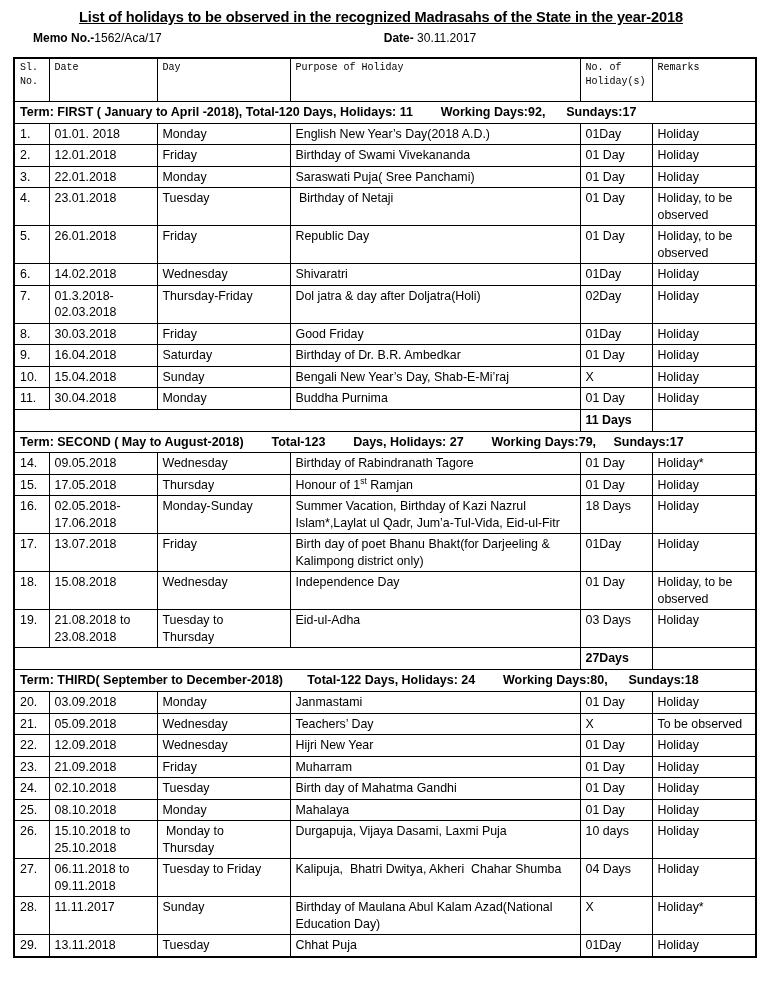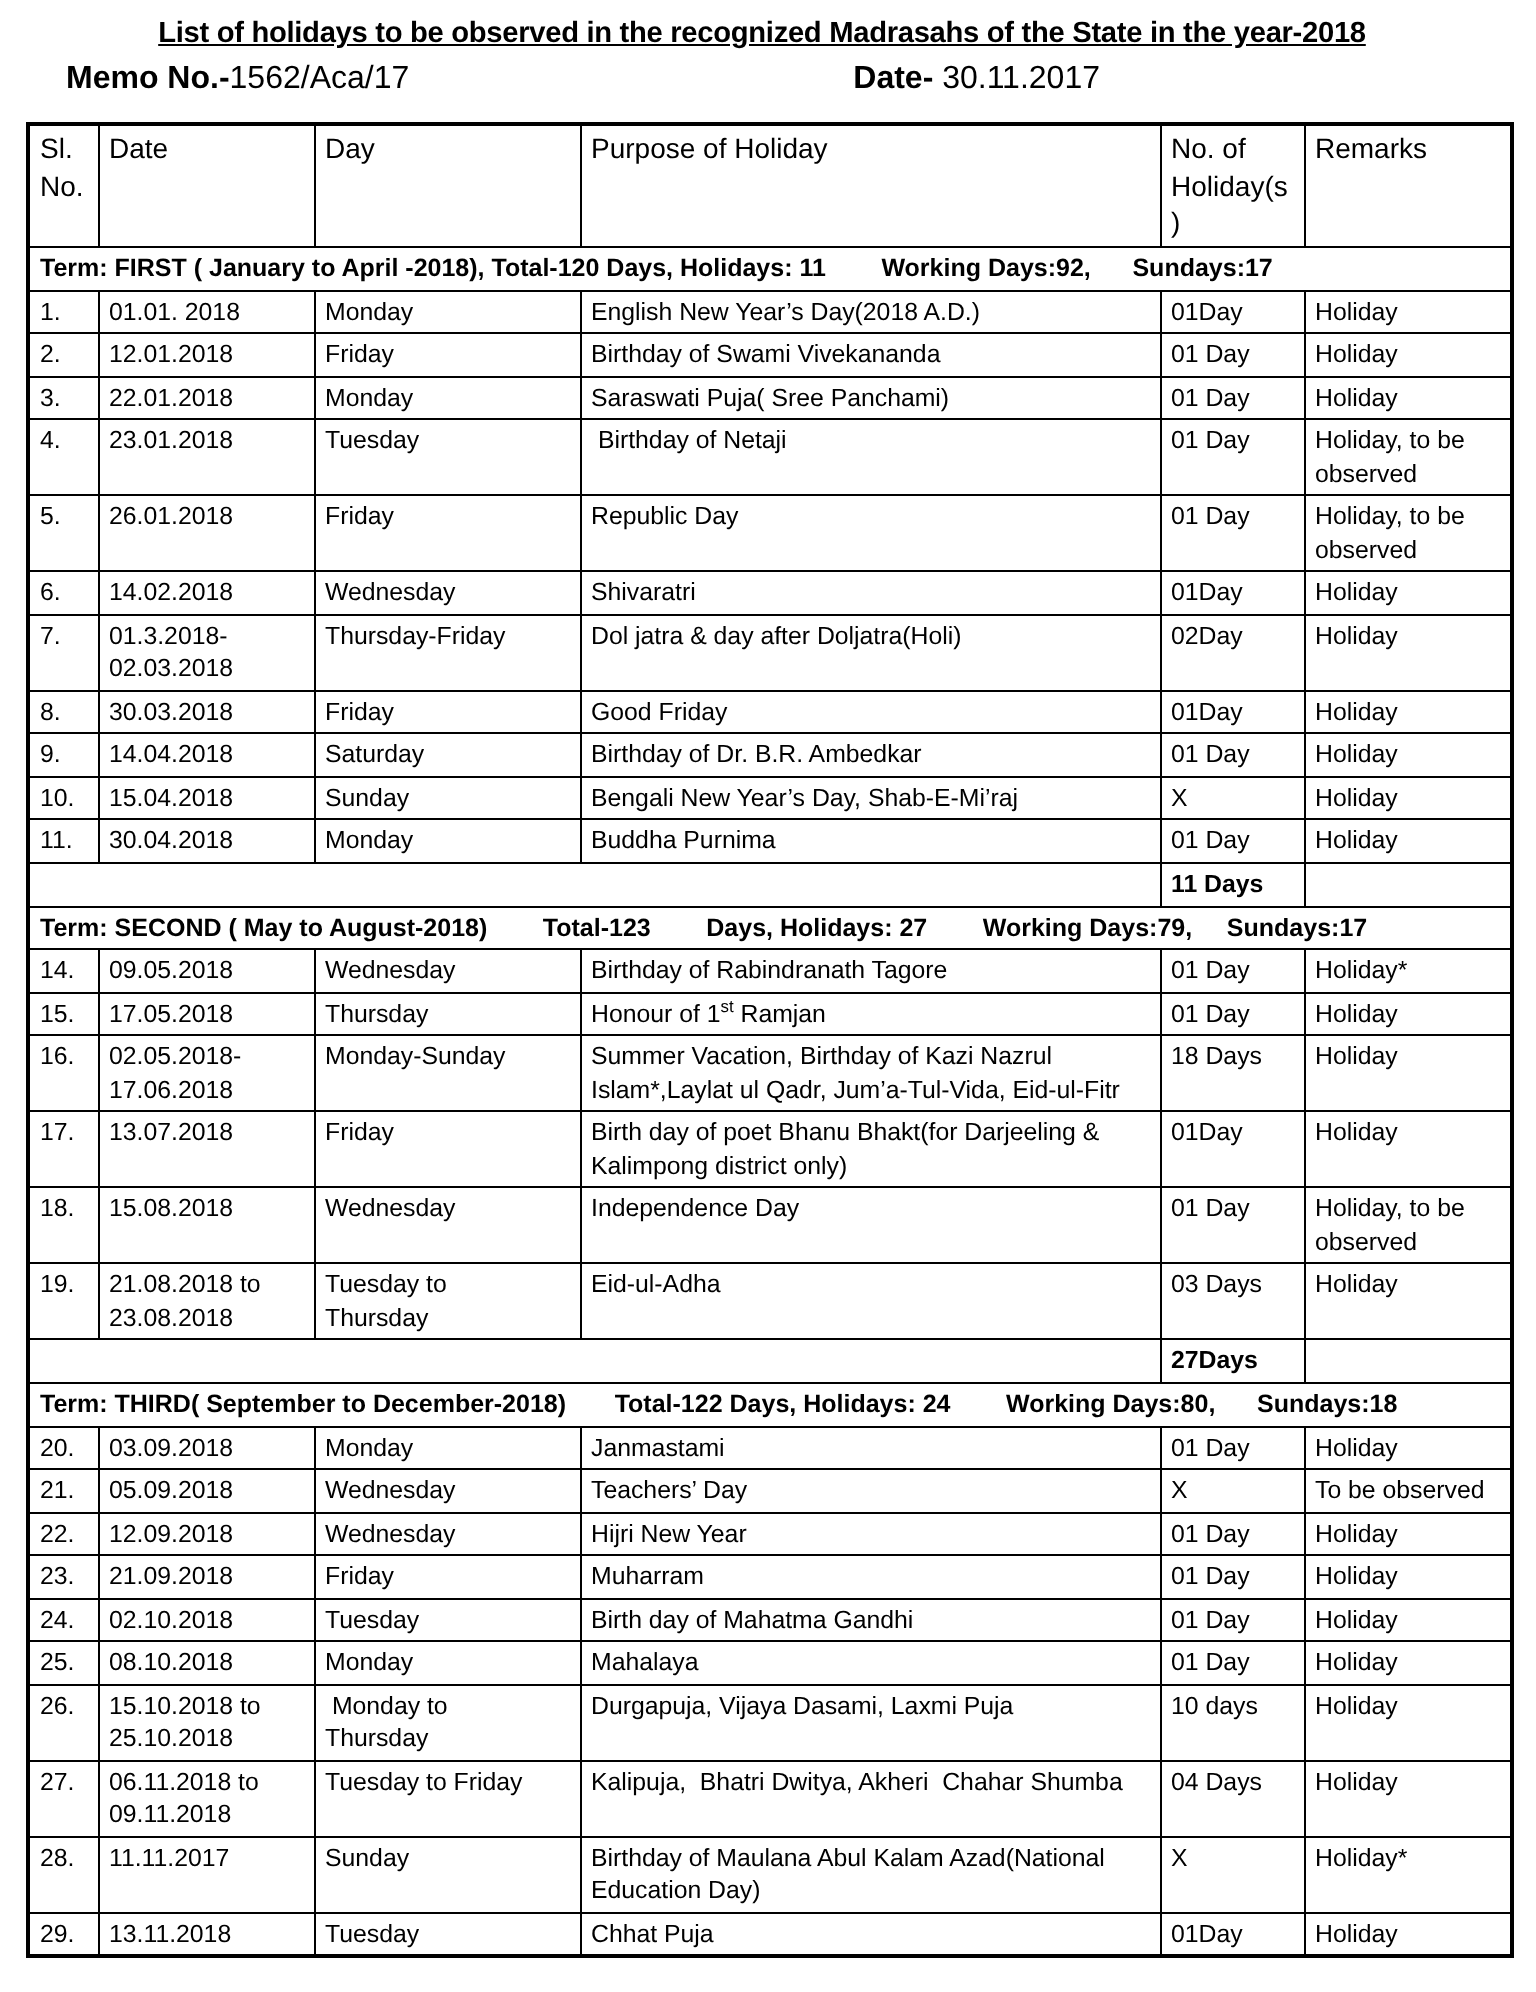--- a/index.html
+++ b/index.html
@@ -31,21 +31,21 @@
     font-weight: bold;
     text-decoration: underline;
     letter-spacing: -0.15px;
     line-height: 1.25;
     margin: 0 0 3px 0;
     padding-right: 6px;
   }
   .memo-line {
     display: flex;
     align-items: baseline;
-    font-size: 16px;
+    font-size: 12px;
     margin-top: 5px;
     padding-left: 20px;
   }
   .memo-left {
     white-space: nowrap;
   }
   .memo-right {
     white-space: nowrap;
     margin-left: 222px;
   }
@@ -80,21 +80,22 @@
   col.c-date  { width: 108px; }
   col.c-day   { width: 133px; }
   col.c-purp  { width: 290px; }
   col.c-no    { width: 72px; }
   col.c-rem   { width: 104px; }
 
   thead td {
     height: 38px;
   }
   .hdr-cell {
-    font-size: 14px;
+    font-size: 10px;
+    font-family: Liberation Mono, monospace;
   }
   tr.term-row td {
     font-weight: bold;
     font-size: 12.5px;
     padding-top: 2px;
     padding-bottom: 2px;
     white-space: pre;
     margin-top: 28px;
   }
   tr.total-row td.total-val {
@@ -211,21 +212,21 @@
           <tr>
             <td class="cell-pre">8.</td>
             <td class="cell-pre">30.03.2018</td>
             <td class="cell-pre">Friday</td>
             <td class="cell-pre">Good Friday</td>
             <td class="cell-pre">01Day</td>
             <td class="cell-pre">Holiday</td>
           </tr>
           <tr>
             <td class="cell-pre">9.</td>
-            <td class="cell-pre">14.04.2018</td>
+            <td class="cell-pre">16.04.2018</td>
             <td class="cell-pre">Saturday</td>
             <td class="cell-pre">Birthday of Dr. B.R. Ambedkar</td>
             <td class="cell-pre">01 Day</td>
             <td class="cell-pre">Holiday</td>
           </tr>
           <tr>
             <td class="cell-pre">10.</td>
             <td class="cell-pre">15.04.2018</td>
             <td class="cell-pre">Sunday</td>
             <td class="cell-pre">Bengali New Year’s Day, Shab-E-Mi’raj</td>

